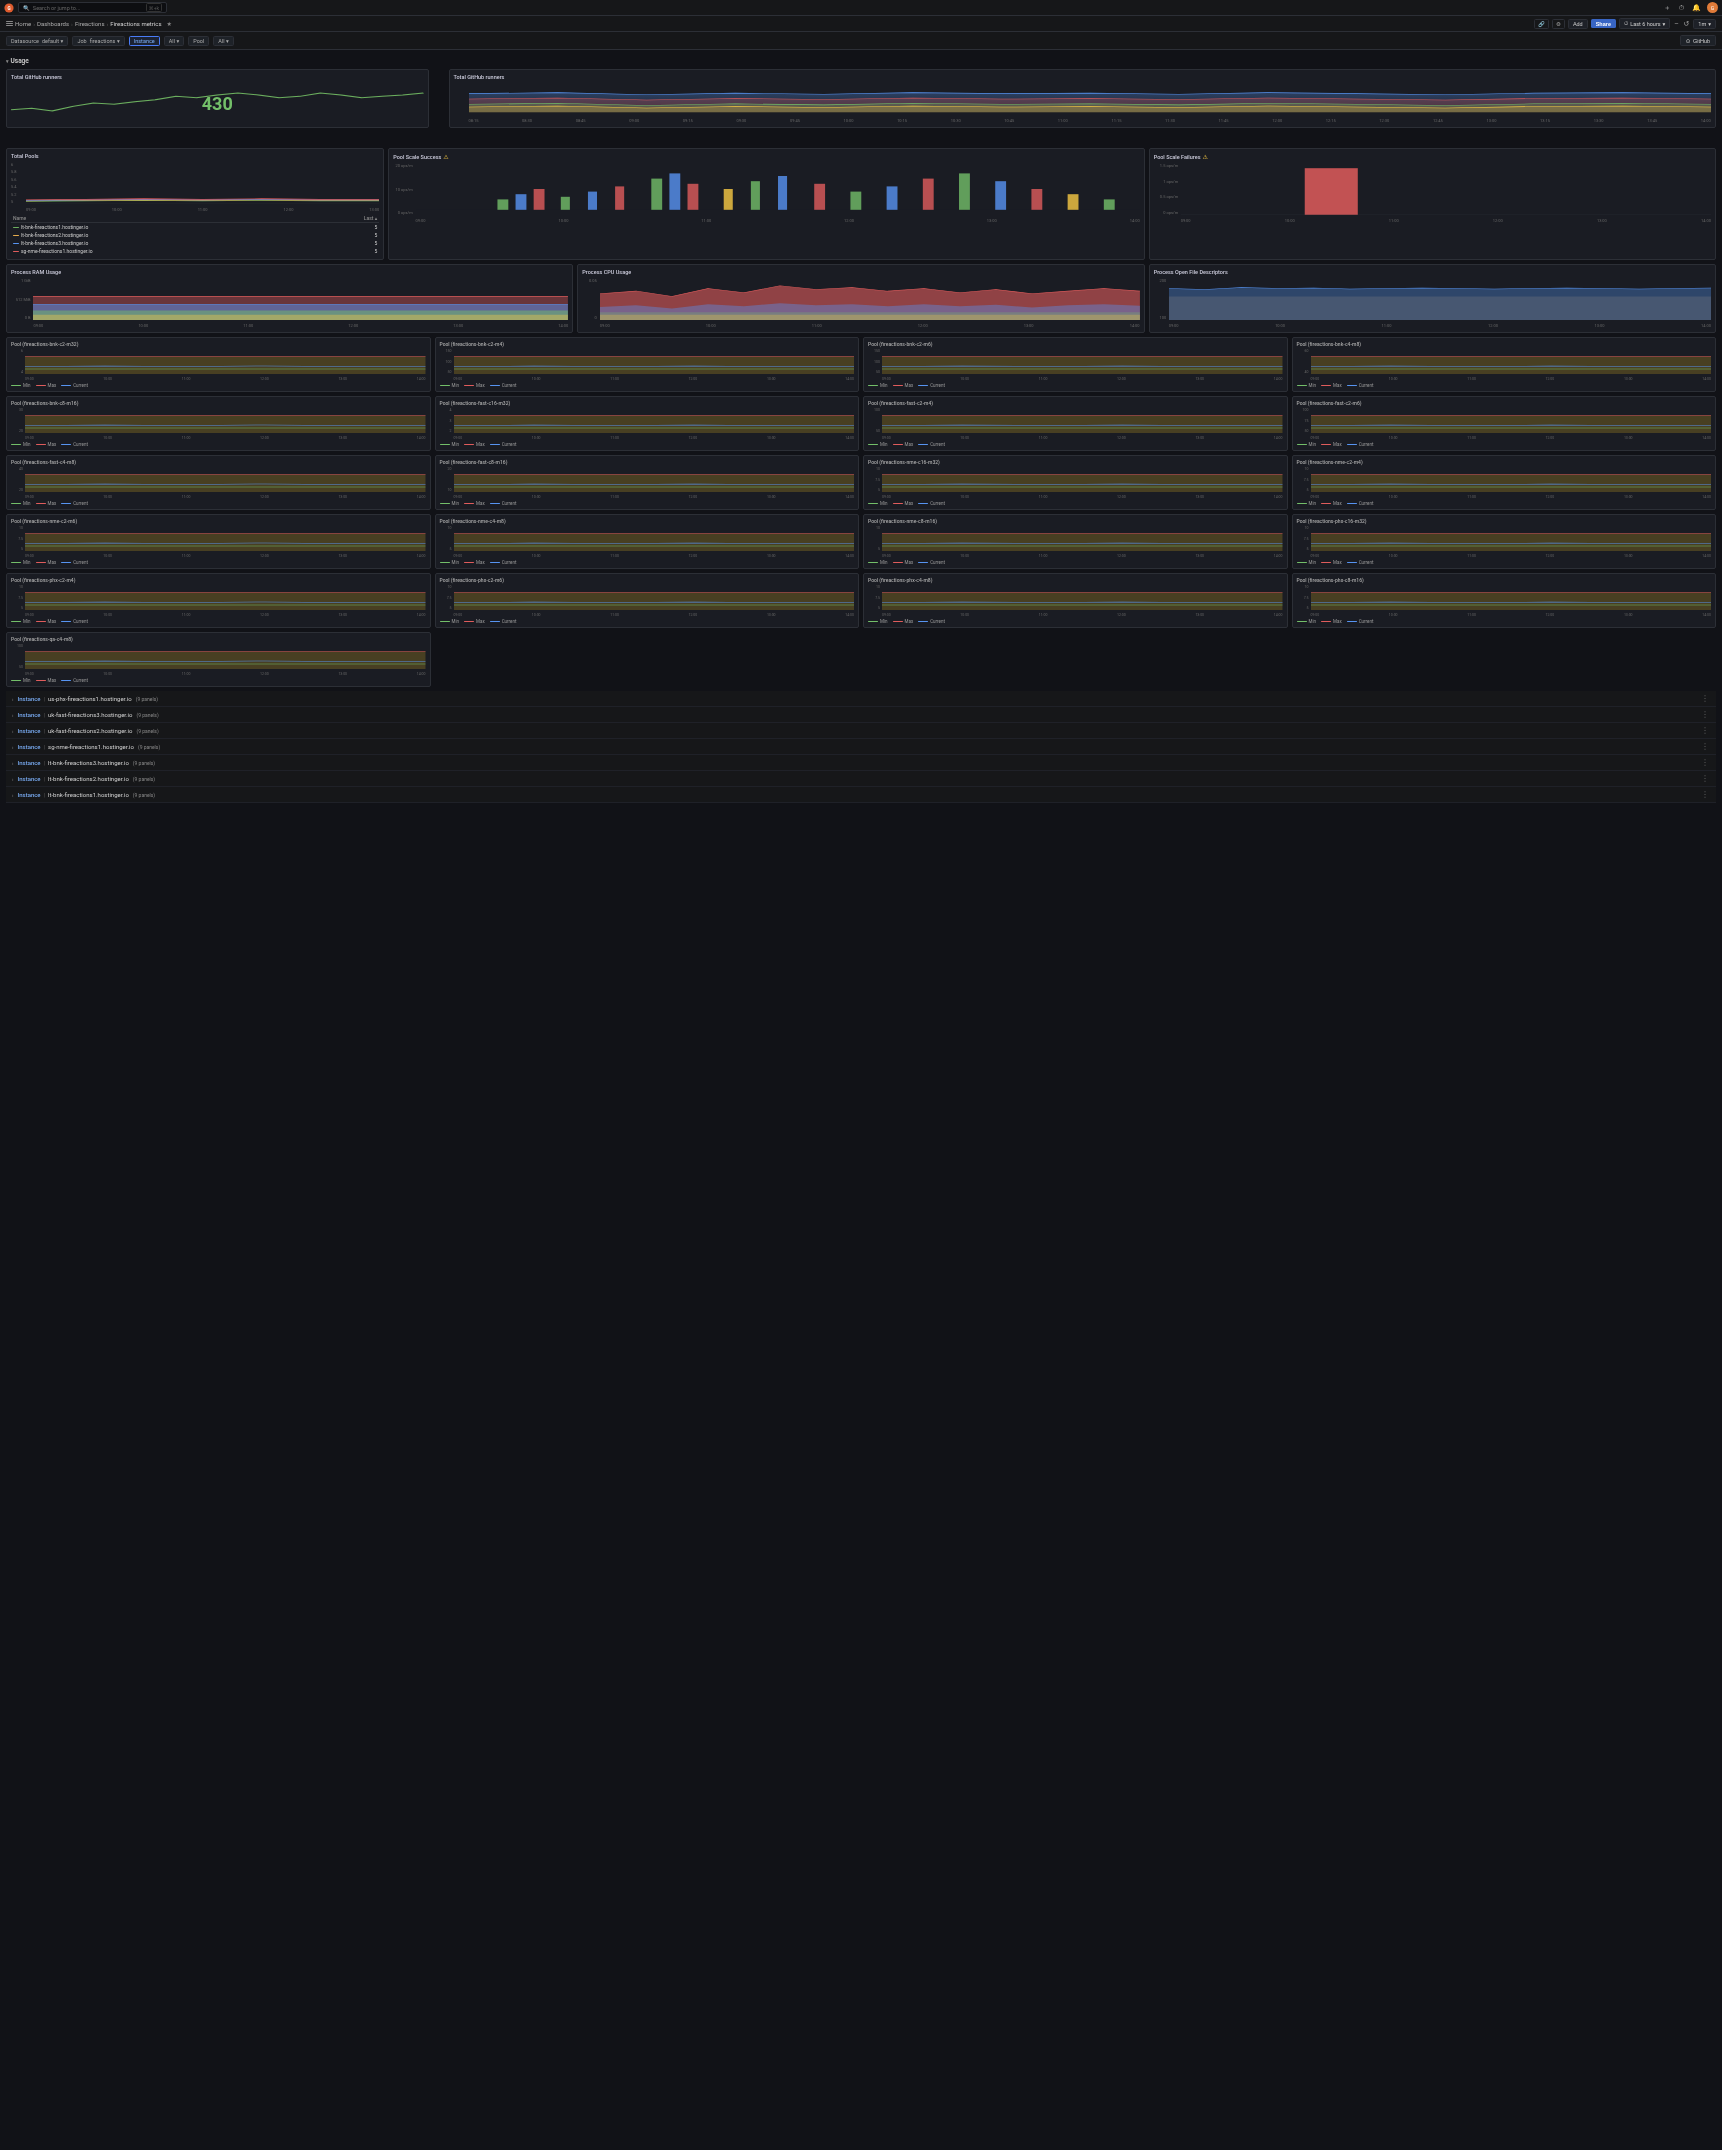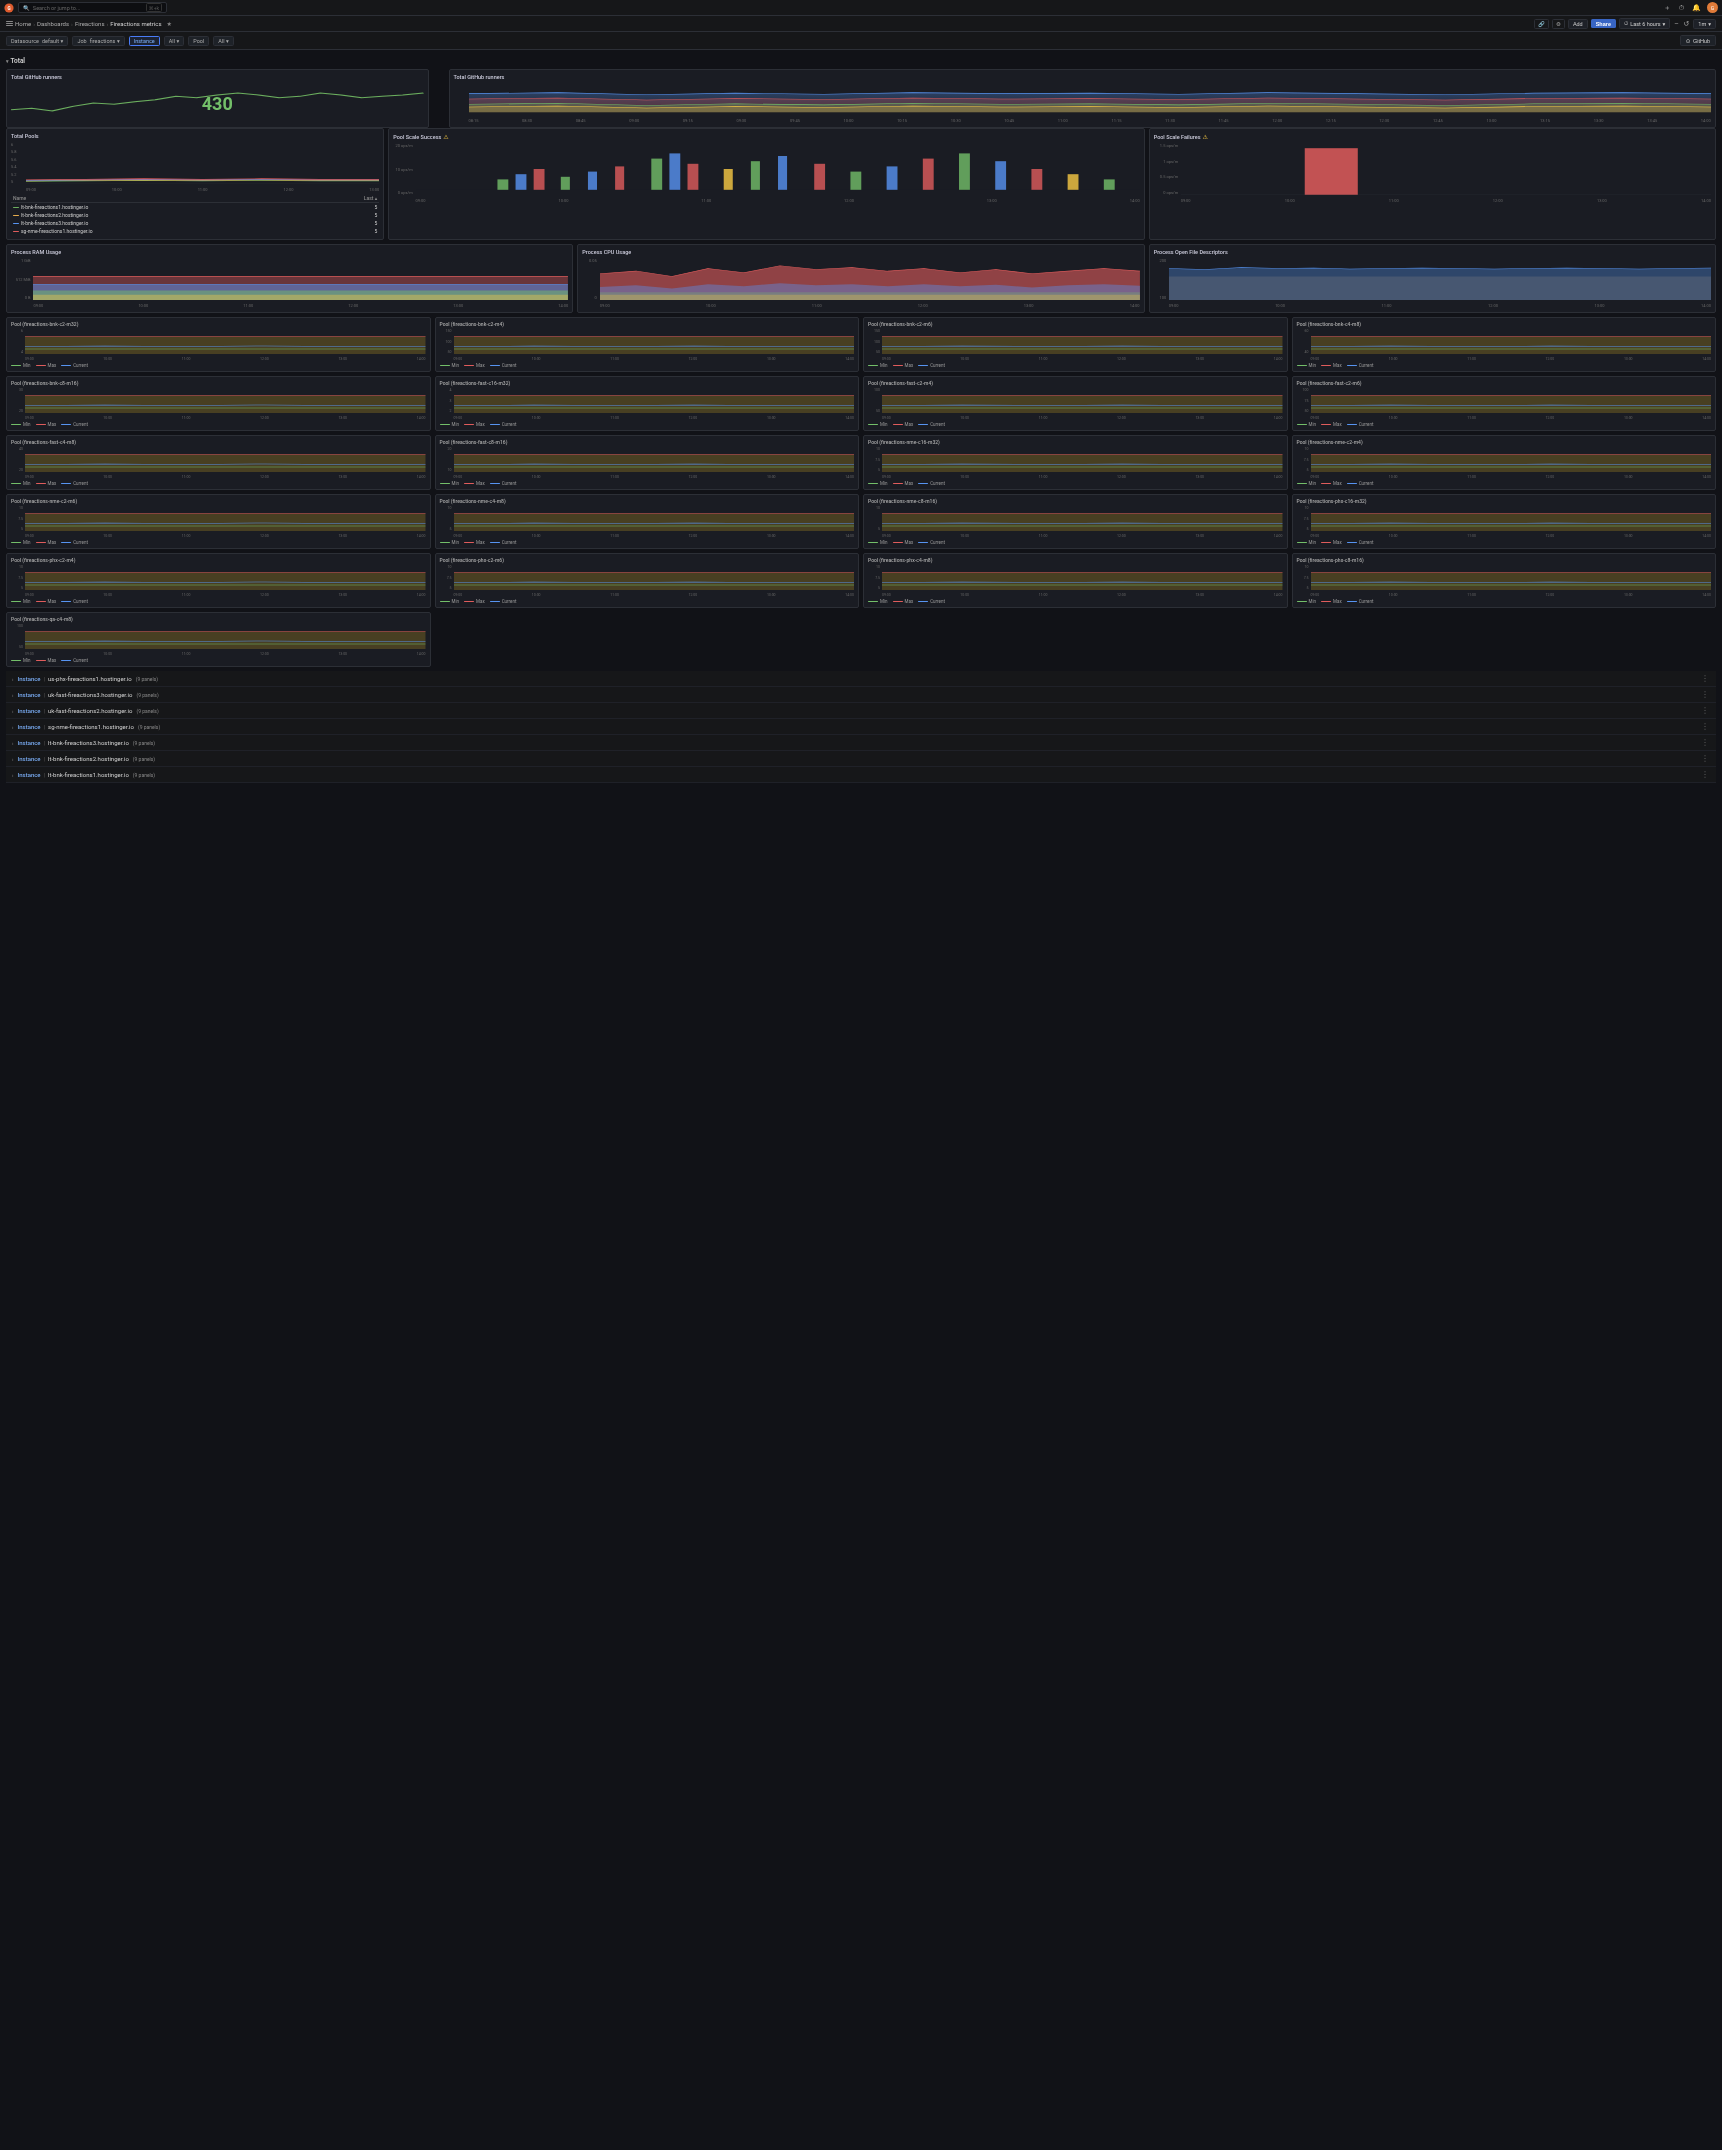--- a/index.html
+++ b/index.html
@@ -31,21 +31,21 @@
     .filter-tag.active { background: #1c2333; border-color: #4a7cf7; color: #79abf2; }
     .filter-right { margin-left: auto; }
     .btn-github { background: #1e2228; border: 0.5px solid #2c2f36; border-radius: 1.5px; padding: 1.5px 5px; color: #d0d0d0; cursor: pointer; font-size: 5.5px; display: flex; align-items: center; gap: 2.5px; }
     
     
     .dashboard { padding: 4px 6px; }
     .section-header { font-size: 6.5px; font-weight: 600; color: #d0d0d0; margin: 3px 0 4px 0; display: flex; align-items: center; gap: 2px; }
     .section-header::before { content: '▾'; font-size: 5px; color: #888; }
     .grid-3 { display: grid; grid-template-columns: 1fr 1fr 1fr; gap: 4px; margin-bottom: 4px; }
     .grid-4 { display: grid; grid-template-columns: 1fr 1fr 1fr 1fr; gap: 4px; margin-bottom: 4px; }
-    .grid-1-3 { display: grid; grid-template-columns: 1fr 3fr; gap: 20px; margin-bottom: 0; }
+    .grid-1-3 { display: grid; grid-template-columns: 1fr 3fr; gap: 20px; margin-bottom: 20px; }
     
     
     .panel { background: #1a1c23; border: 0.5px solid #2c2f36; border-radius: 2px; padding: 4px; position: relative; min-height: 50px; }
     .panel-title { font-size: 5.5px; color: #ccccdc; margin-bottom: 3px; font-weight: 500; display: flex; align-items: center; gap: 2px; }
     .panel-title .warn-icon { color: #f9cb43; font-size: 6px; }
     
     
     .big-stat { font-size: 21px; font-weight: 700; color: #73bf69; text-align: center; padding: 5px 0; }
     
     
@@ -167,21 +167,21 @@
     <button class="btn-github">
       <span>⊙</span>
       <span>GitHub</span>
     </button>
   </div>
 </div>
 
 <div class="dashboard">
 
   <div class="section-header">
-    <span>Total</span>
+    <span>Usage</span>
   </div>
 
   <div class="grid-1-3">
 
     <div class="panel">
       <div class="panel-title">Total GitHub runners</div>
       <div style="position:relative;height:40px;">
         <svg viewBox="0 0 200 60" preserveAspectRatio="none">
           <polyline points="0,40 10,38 20,42 30,35 40,30 50,32 60,28 70,25 80,20 90,22 100,18 110,15 120,18 130,22 140,20 150,15 160,18 170,22 180,20 190,18 200,15" fill="none" stroke="#6bae5e" stroke-width="1.5"></polyline>
         </svg>

